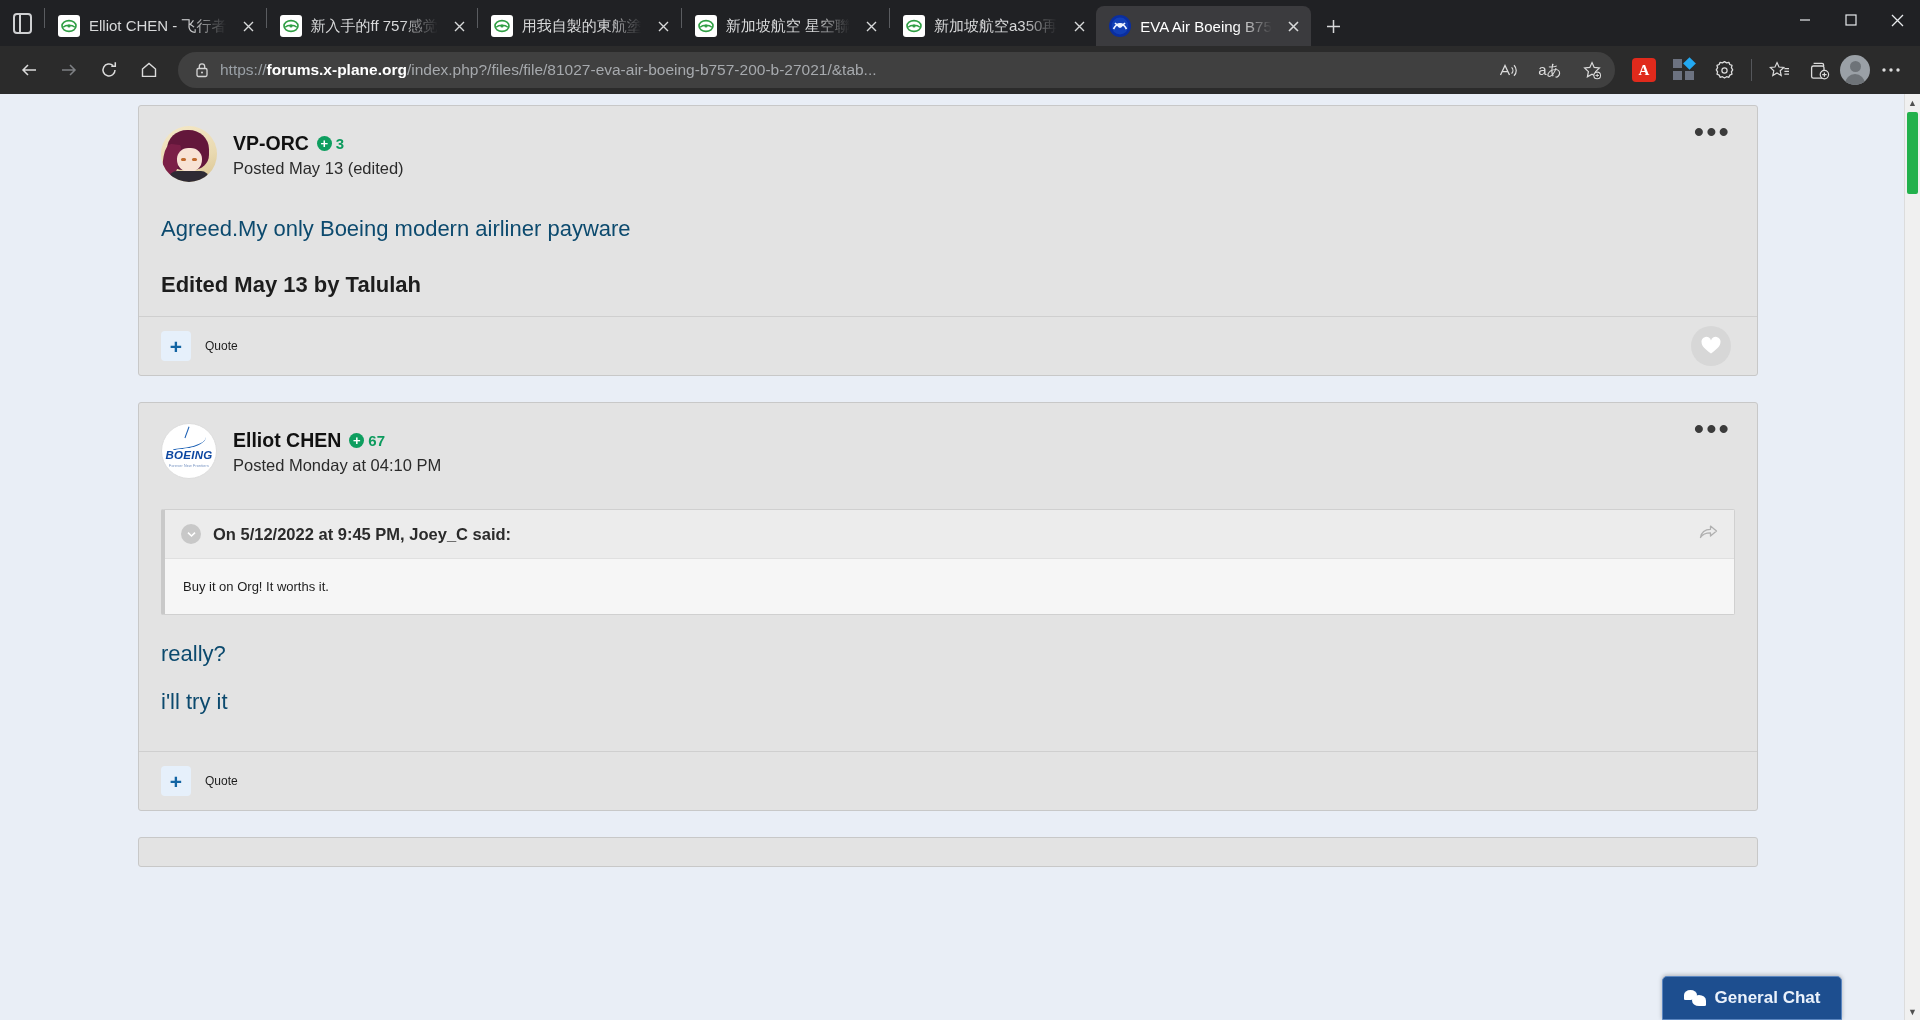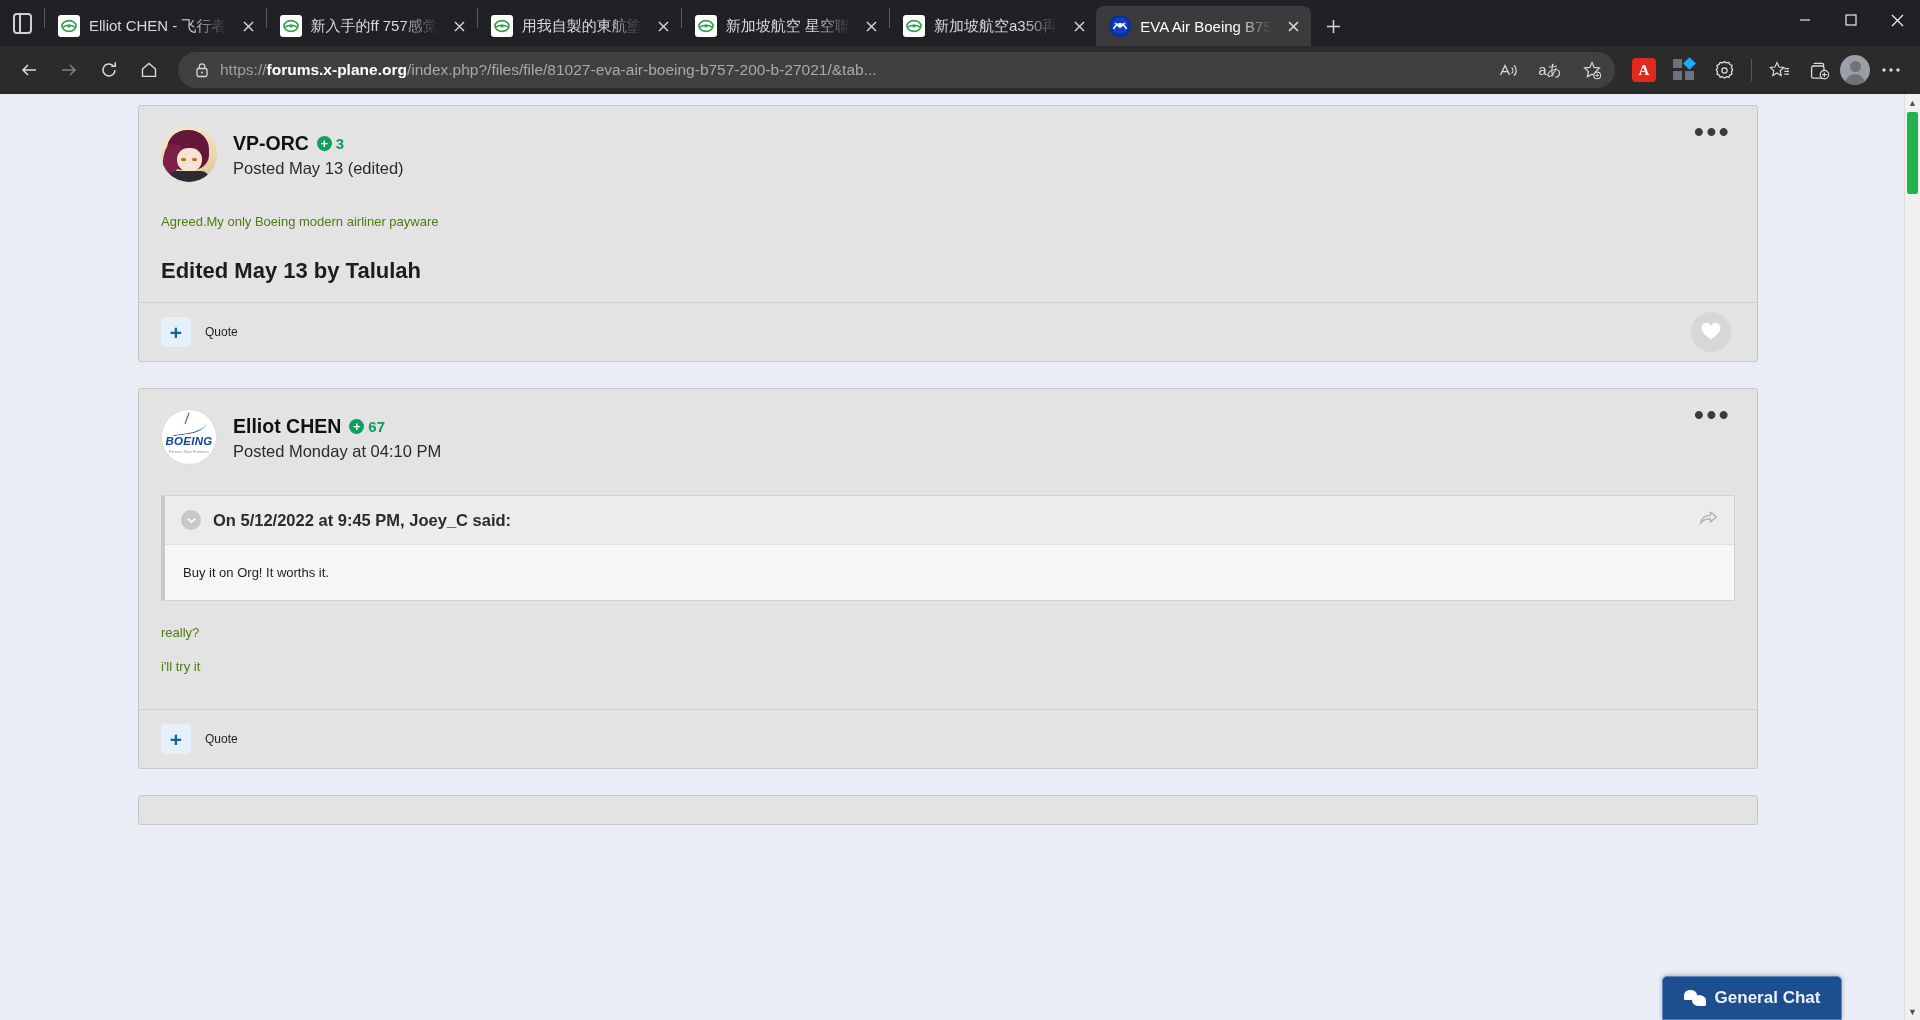--- a/index.html
+++ b/index.html
@@ -197,21 +197,21 @@
     display: flex; align-items: center; justify-content: center; font-size: 13px;
     font-weight: bold; line-height: 1; flex: 0 0 15px;
   }
   .pdate { font-size: 16.5px; color: #2b2b2b; }
   .post-menu {
     position: absolute; right: 26px; top: 18px; color: #3b3b3b;
     font-size: 28px; letter-spacing: 2.5px; line-height: .6; font-weight: bold;
   }
 
   .post-body { padding: 22px 22px 18px 22px; }
-  .ptext { font-size: 13px; color: #4d7c0f; line-height: 1.55; margin: 14px 0; }
+  .ptext { font-size: 22px; color: #0c4a6e; line-height: 1.55; margin: 14px 0; }
   .ptext.first { margin-top: 8px; }
   .pedited { font-size: 22px; font-weight: bold; color: #1d1d1d; margin-top: 26px; }
 
   .quoteblock {
     border: 1px solid #d0d0d0; border-left: 4px solid #c9c9c9;
     background: #f6f6f6; margin: 8px 0 22px 0; border-radius: 2px;
   }
   .quote-head {
     display: flex; align-items: center; gap: 12px; padding: 14px 16px;
     background: #ececec; border-bottom: 1px solid #e0e0e0; position: relative;

